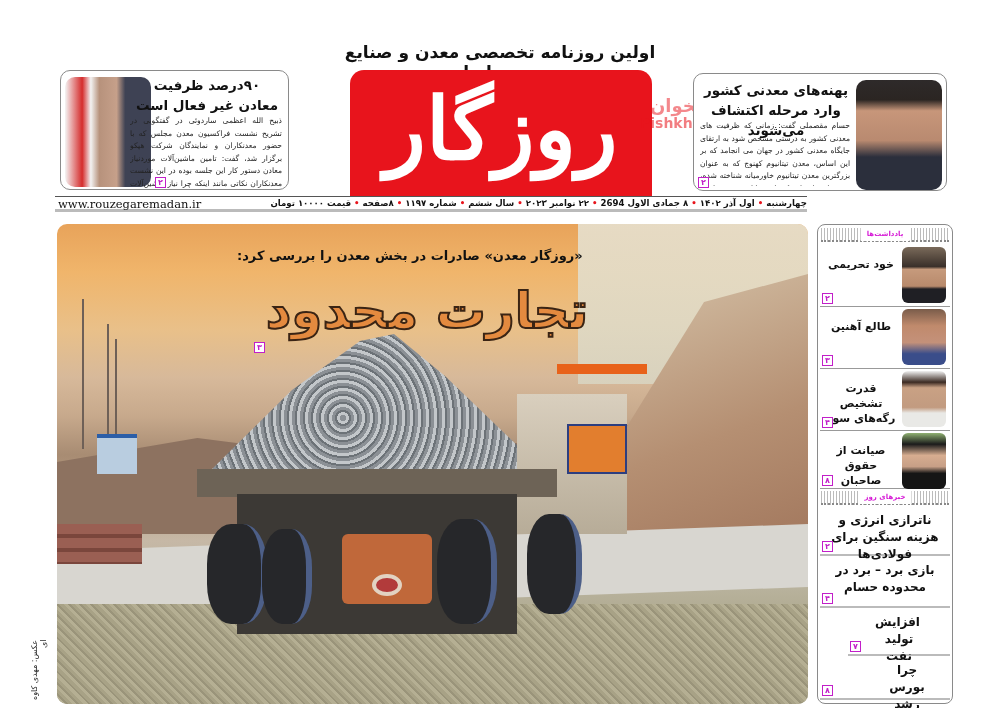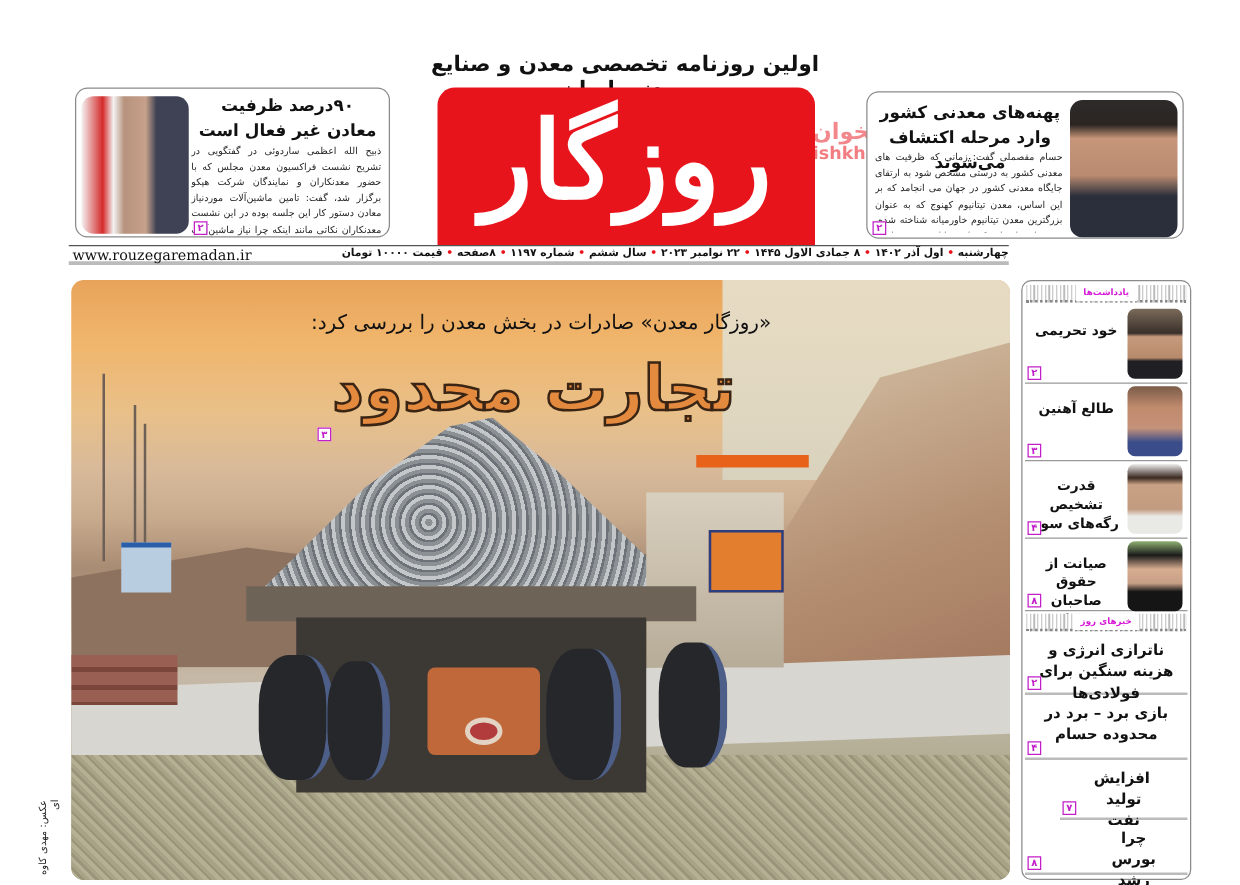--- a/index.html
+++ b/index.html
@@ -64,22 +64,22 @@
   .cab-orange { position: absolute; left: 500px; top: 140px; width: 90px; height: 10px; background: #e8621a; }
   .cab-rail { position: absolute; left: 510px; top: 200px; width: 60px; height: 50px; background: #e27e2e; border: 2px solid #2c3e80; }
   .wheel { position: absolute; background: #26272a; border-radius: 40%; border-right: 6px solid #4d5f88; }
   .axle { position: absolute; left: 285px; top: 310px; width: 90px; height: 70px; background: #c0683a; border-radius: 6px; }
   .axle-cap { position: absolute; left: 315px; top: 350px; width: 30px; height: 22px; background: #b23b3b; border-radius: 50%; border: 4px solid #e2d3c2; }
   .booth { position: absolute; left: 40px; top: 210px; width: 40px; height: 40px; background: #b9cde0; border-top: 4px solid #2b5ea8; }
   .pipes { position: absolute; left: 0; top: 300px; width: 85px; height: 40px; background: repeating-linear-gradient(180deg,#9a5f53 0 10px,#7a463c 10px 14px); }
   .pole { position: absolute; width: 2px; background: #6e6057; }
 
   .kicker {
-    position: absolute; left: 180px; top: 24px; width: 380px; text-align: right; direction: rtl;
-    font-size: 16px; font-weight: normal; color: #111;
+    position: absolute; left: 180px; top: 24px; width: 380px; text-align: left; direction: rtl;
+    font-size: 13px; font-weight: bold; color: #111;
   }
   .headline {
     position: absolute; left: 180px; top: 52px; width: 380px; text-align: center; direction: rtl;
     font-size: 50px; font-weight: bold; color: #e48a3f; line-height: 70px;
     -webkit-text-stroke: 2px #3a2414; letter-spacing: 2px;
   }
   .headline-pg { position: absolute; left: 197px; top: 118px; }
   .photo-credit {
     left: 30px; top: 640px; writing-mode: vertical-rl; transform: rotate(180deg);
     font-size: 8px; direction: rtl; color: #222;
@@ -121,36 +121,36 @@
 <div class="abs watermark-fa">پیشخوان</div>
 <div class="abs watermark">Pishkhan.com</div>
 
 <div class="abs teaser" style="left:693px; top:73px; width:254px; height:118px;text-decoration:underline;">
   <div class="photo face-a" style="right:4px;"></div>
   <div class="title" style="right:96px; top:6px; width:148px;">پهنه‌های معدنی کشور وارد مرحله اکتشاف می‌شوند</div>
   <div class="body" style="right:96px; top:46px; width:150px; height:66px; overflow:hidden;">حسام مقصملی گفت: زمانی که ظرفیت های معدنی کشور به درستی مشخص شود به ارتقای جایگاه معدنی کشور در جهان می انجامد که بر این اساس، معدن تیتانیوم کهنوج که به عنوان بزرگترین معدن تیتانیوم خاورمیانه شناخته شده، می تواند با تولید کنسانتره ایلمنیت و تیتانیوم مگنتیت، تاثیر بسزایی در صنعت و معدن کشور به جای بگذارد.</div>
   <span class="pg abs" style="left:4px; top:103px;">۲</span>
 </div>
 
-<div class="abs teaser" style="left:60px; top:70px; width:252px; height:120px;">
+<div class="abs teaser" style="left:60px; top:70px; width:229px; height:120px;">
   <div class="photo face-b" style="left:4px;"></div>
   <div class="title" style="right:6px; top:4px; width:150px;">۹۰درصد ظرفیت معادن غیر فعال است</div>
   <div class="body" style="right:6px; top:44px; width:152px; height:74px; overflow:hidden;">ذبیح الله اعظمی ساردوئی در گفتگویی در تشریح نشست فراکسیون معدن مجلس که با حضور معدنکاران و نمایندگان شرکت هپکو برگزار شد، گفت: تامین ماشین‌آلات موردنیاز معادن دستور کار این جلسه بوده در این نشست معدنکاران نکاتی مانند اینکه چرا نیاز ماشین‌آلات موردنیاز معادن از طریق تولید یا مونتاژ تامین نمی‌شود، مطرح کردند.</div>
   <span class="pg abs" style="left:94px; top:106px;">۲</span>
 </div>
 
 <div class="abs red-strip"></div>
 <div class="abs date-bar"></div>
 <div class="abs website">www.rouzegaremadan.ir</div>
 <div class="abs dateline">
   <span>چهارشنبه</span>
   <span class="dot">•</span>
   <span>اول آذر ۱۴۰۲</span>
   <span class="dot">•</span>
-  <span>۸ جمادی الاول ۱۴۴۵</span>
+  <span>۸ جمادی الاول 2694</span>
   <span class="dot">•</span>
   <span>۲۲ نوامبر ۲۰۲۳</span>
   <span class="dot">•</span>
   <span>سال ششم</span>
   <span class="dot">•</span>
   <span>شماره ۱۱۹۷</span>
   <span class="dot">•</span>
   <span>۸صفحه</span>
   <span class="dot">•</span>
   <span>قیمت ۱۰۰۰۰ تومان</span>

